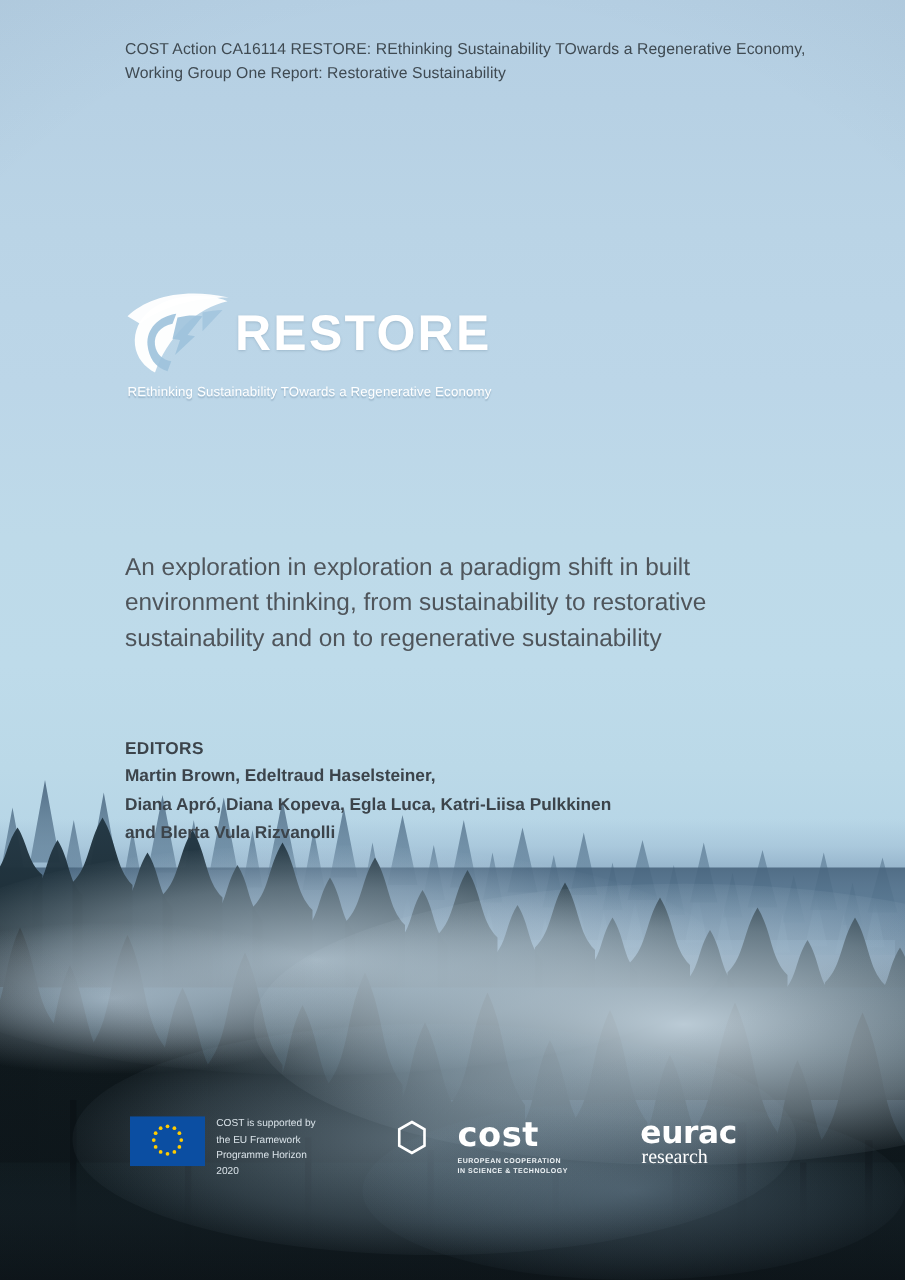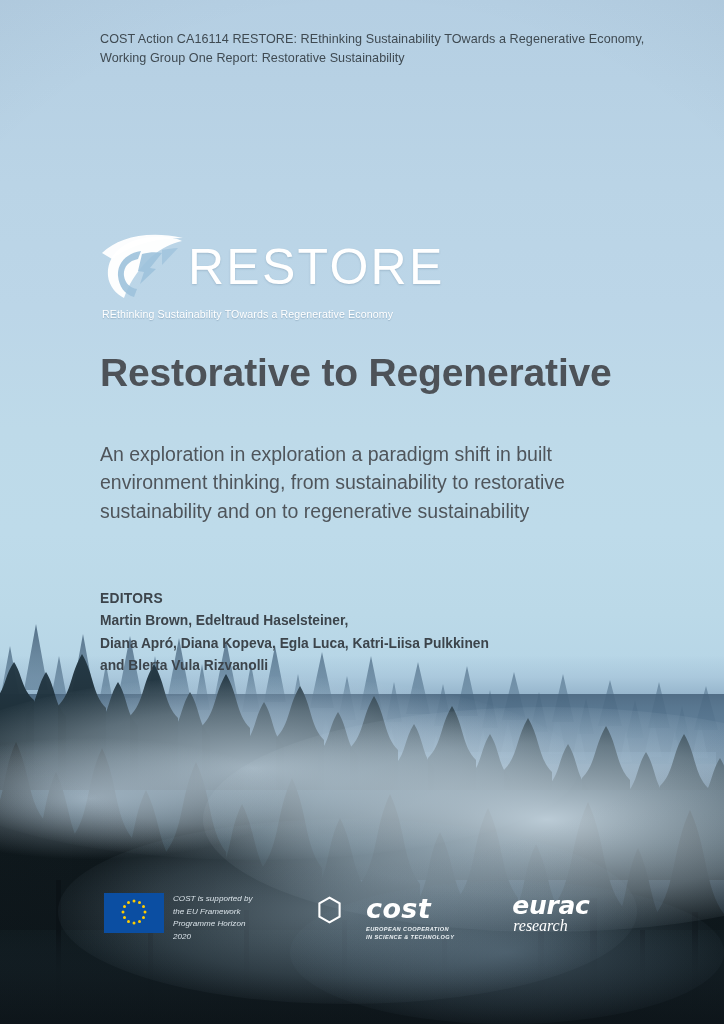--- a/index.html
+++ b/index.html
@@ -127,22 +127,22 @@
     align-items: center;
     height: 72px;
   }
   .logo-mark {
     width: 84px;
     height: 72px;
     flex: 0 0 auto;
     margin-right: 4px;
   }
   .logo-word {
-    font-size: 50px;
-    font-weight: 400;
+    font-size: 40px;
+    font-weight: 700;
     color: #ffffff;
     letter-spacing: 0.045em;
     line-height: 1;
     padding-bottom: 2px;
     text-shadow: 0 1px 2px rgba(70,100,125,0.25);
   }
   .logo-tagline {
     margin-top: 4px;
     margin-left: 2px;
     font-size: 10.6px;
@@ -187,21 +187,20 @@
     letter-spacing: 0.02em;
   }
 
   
   .footer {
     position: absolute;
     left: 104px;
     top: 893px;
     display: flex;
     align-items: flex-start;
-    font-style: italic;
   }
   .eu-logo {
     display: flex;
     align-items: flex-start;
   }
   .eu-flag {
     width: 60px;
     height: 40px;
     flex: 0 0 auto;
   }
@@ -410,21 +409,20 @@
                    C 25 51, 30 56, 37 57 L 34 65 C 24 62, 19 54, 18 44 Z" fill="#9dc2dc" opacity="0.9"></path>
           <path d="M42 22 C 50 20, 56 20, 62 21 L 50 36 L 56 37 L 40 52 L 44 40 L 38 39 Z" fill="#9dc2dc" opacity="0.9"></path>
           <path d="M62 18 C 68 17, 73 16, 78 16 L 62 33 Z" fill="#9dc2dc" opacity="0.75"></path>
         </svg>
         <div class="logo-word">RESTORE</div>
       </div>
       <div class="logo-tagline">REthinking Sustainability TOwards a Regenerative Economy</div>
     </div>
 
     <div class="title">
-      <div>Restorative to Regenerative</div>
     </div>
 
     <div class="subtitle">
       <div>An exploration in exploration a paradigm shift in built</div>
       <div>environment thinking, from sustainability to restorative</div>
       <div>sustainability and on to regenerative sustainability</div>
     </div>
 
     <div class="editors">
       <div class="editors-heading">EDITORS</div>

